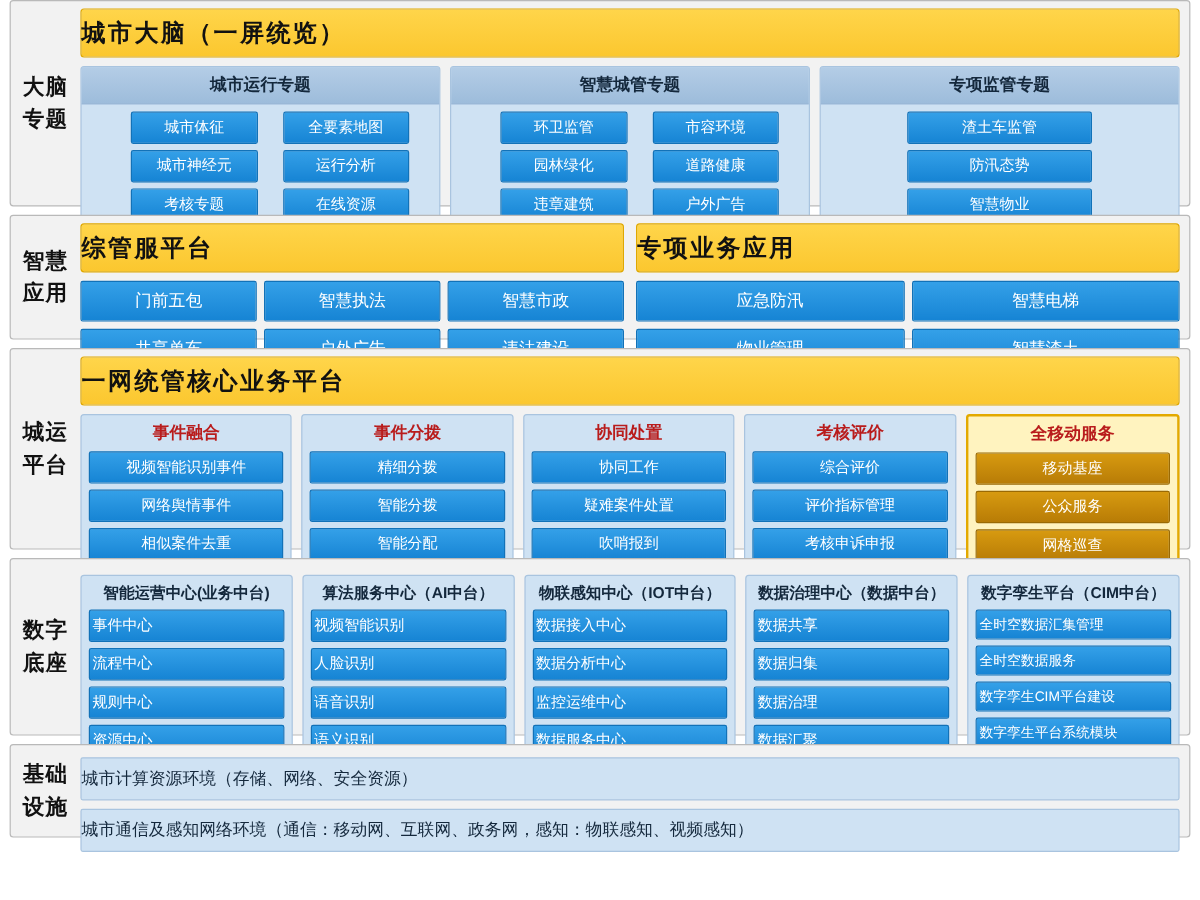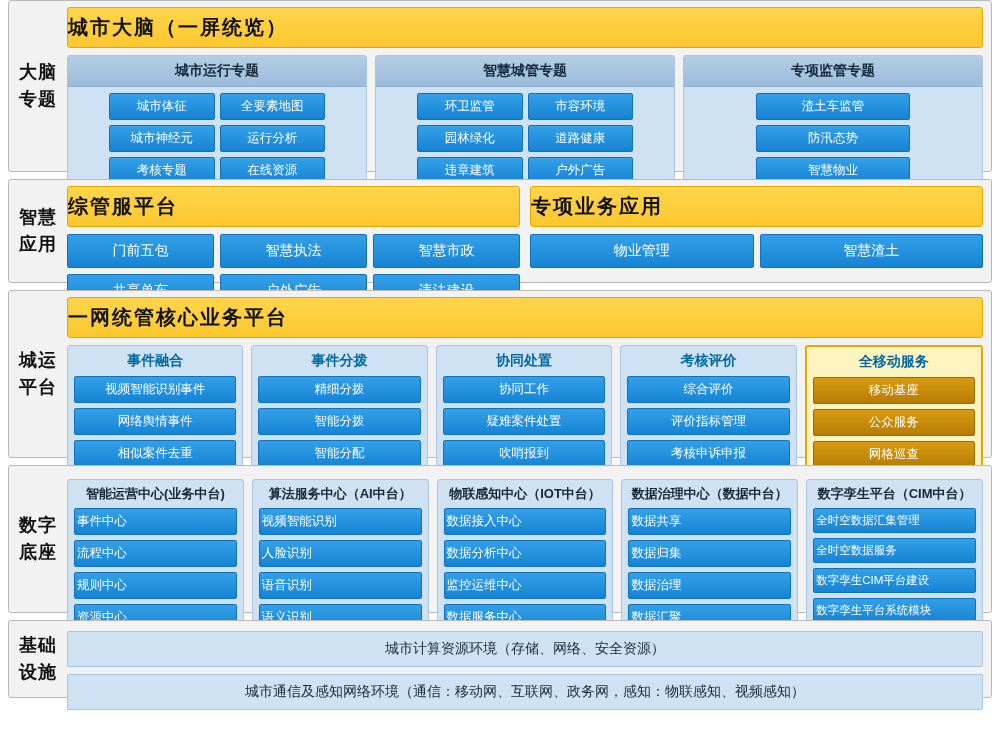--- a/index.html
+++ b/index.html
@@ -85,21 +85,21 @@
     color:#fff;
     font-size:12.5px;
     padding:4px 6px;
     border-radius:2px;
     text-align:center;
     flex:0 0 auto;
     min-width:64px;
     white-space:nowrap;
   }
   .brain-col.wide .chip{min-width:72px;}
-  .brain-col.w3 .chip{flex:0 0 calc(33.33% - 4px);min-width:0;}
+  .brain-col.w3 .chip{flex:0 0 calc(33.33% - 4px);min-width:0;margin-left:16px;}
   .brain-col.w2 .chip{flex:0 0 calc(50% - 3px);min-width:0;}
 
   
   .two-titles{display:flex;gap:10px;}
   .two-titles > div{flex:1 1 0;}
   .app-rows{margin-top:7px;display:flex;gap:10px;}
   .app-half{flex:1 1 0;display:flex;flex-direction:column;gap:6px;}
   .app-row{display:flex;gap:6px;}
   .app-cell{
     flex:1 1 0;
@@ -121,21 +121,21 @@
     border-radius:3px;
     padding:6px 6px 4px 6px;
     box-sizing:border-box;
     display:flex;flex-direction:column;
   }
   .plat-col.highlight{
     background:#fff3bf;
     border:2px solid #e3a900;
   }
   .plat-head{
-    font-size:14px;font-weight:bold;text-align:center;color:#0369a1;
+    font-size:14px;font-weight:bold;text-align:center;color:#b91c1c;
     margin-bottom:6px;
   }
   .plat-item{
     background:linear-gradient(#34a0e8,#1684d4);
     border:1px solid #1272b8;
     color:#fff;font-size:12.5px;text-align:center;
     padding:4px 2px;border-radius:2px;margin-bottom:5px;
   }
   .plat-col.highlight .plat-item{
     background:linear-gradient(#d79a10,#b87c06);
@@ -158,21 +158,20 @@
     padding:4px 2px;border-radius:2px;margin-bottom:5px;white-space:nowrap;
   }
   .base-col:last-child .base-item{font-size:11.5px;}
 
   
   .infra-rows{display:flex;flex-direction:column;gap:7px;padding-top:2px;}
   .infra-row{
     background:#cfe2f3;
     border:1px solid #a9c4df;
     border-radius:2px;
-    text-align:center;
     font-size:14px;
     color:#14283c;
     padding:8px 0;
   }
   .band.infra .band-body{padding-top:8px;padding-bottom:8px;}
 </style>
 </head>
 <body>
 
 <div class="page">
@@ -248,20 +247,24 @@
             <div class="app-cell">智慧市政</div>
           </div>
           <div class="app-row">
             <div class="app-cell">共享单车</div>
             <div class="app-cell">户外广告</div>
             <div class="app-cell">违法建设</div>
           </div>
         </div>
         <div class="app-half">
           <div class="app-row">
+            <div class="app-cell">应急防汛</div>
+            <div class="app-cell">智慧电梯</div>
+          </div>
+          <div class="app-row">
             <div class="app-cell">物业管理</div>
             <div class="app-cell">智慧渣土</div>
           </div>
         </div>
       </div>
     </div>
   </div>
 
   <div class="band" style="height:168px;">
     <div class="band-label">

